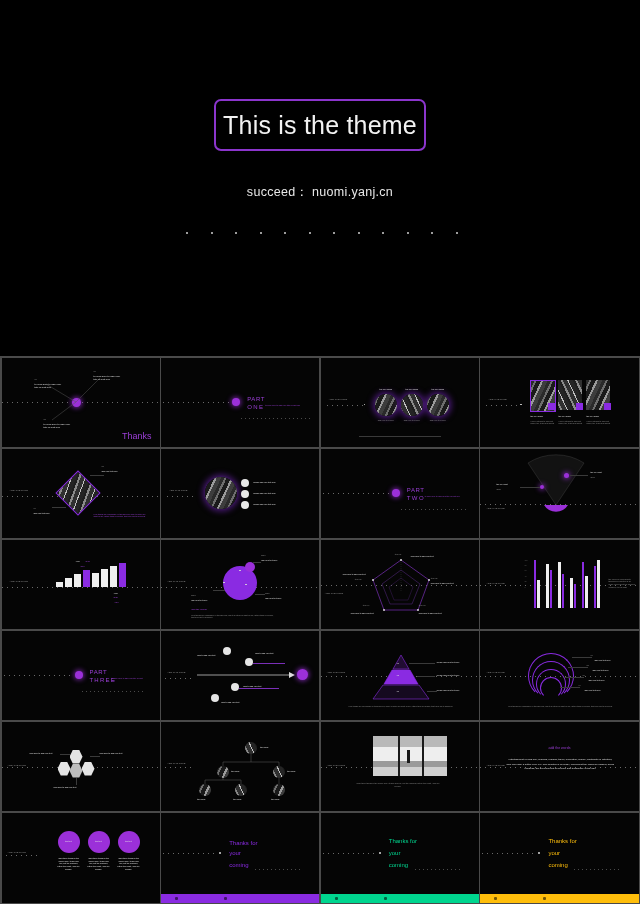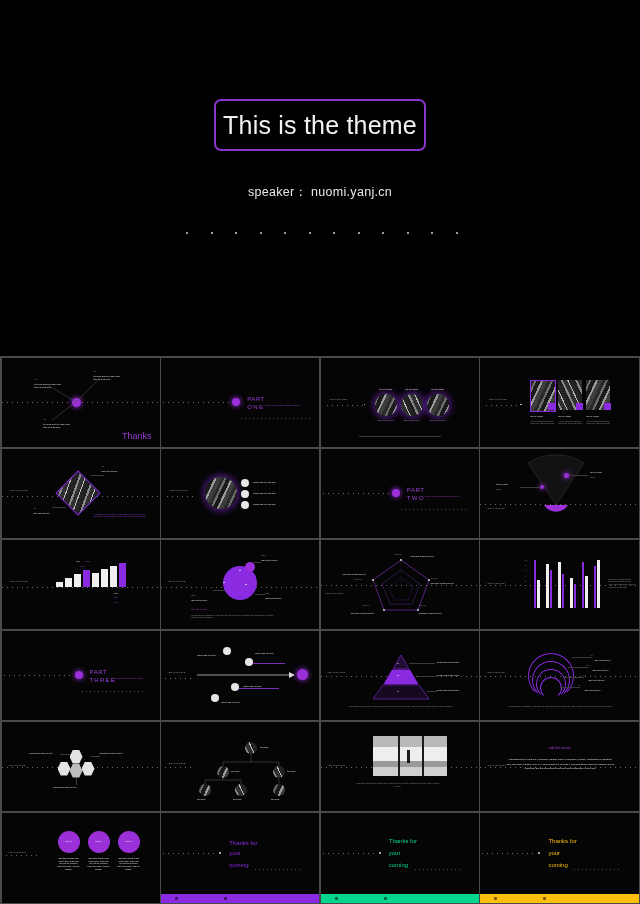--- a/index.html
+++ b/index.html
@@ -76,21 +76,21 @@
 </style>
 </head>
 <body>
 
 <div class="page">
 
   <div class="hero">
     <div class="hero-title-box">
       <div class="hero-title">This is the theme</div>
     </div>
-    <div class="hero-speaker">speaker： nuomi.yanj.cn</div>
+    <div class="hero-speaker">succeed： nuomi.yanj.cn</div>
     <div class="hero-dots" id="heroDots">
         <i style="left: 0px;"></i>
         <i style="left: 25px;"></i>
         <i style="left: 49px;"></i>
         <i style="left: 74px;"></i>
         <i style="left: 98px;"></i>
         <i style="left: 123px;"></i>
         <i style="left: 147px;"></i>
         <i style="left: 172px;"></i>
         <i style="left: 196px;"></i>

